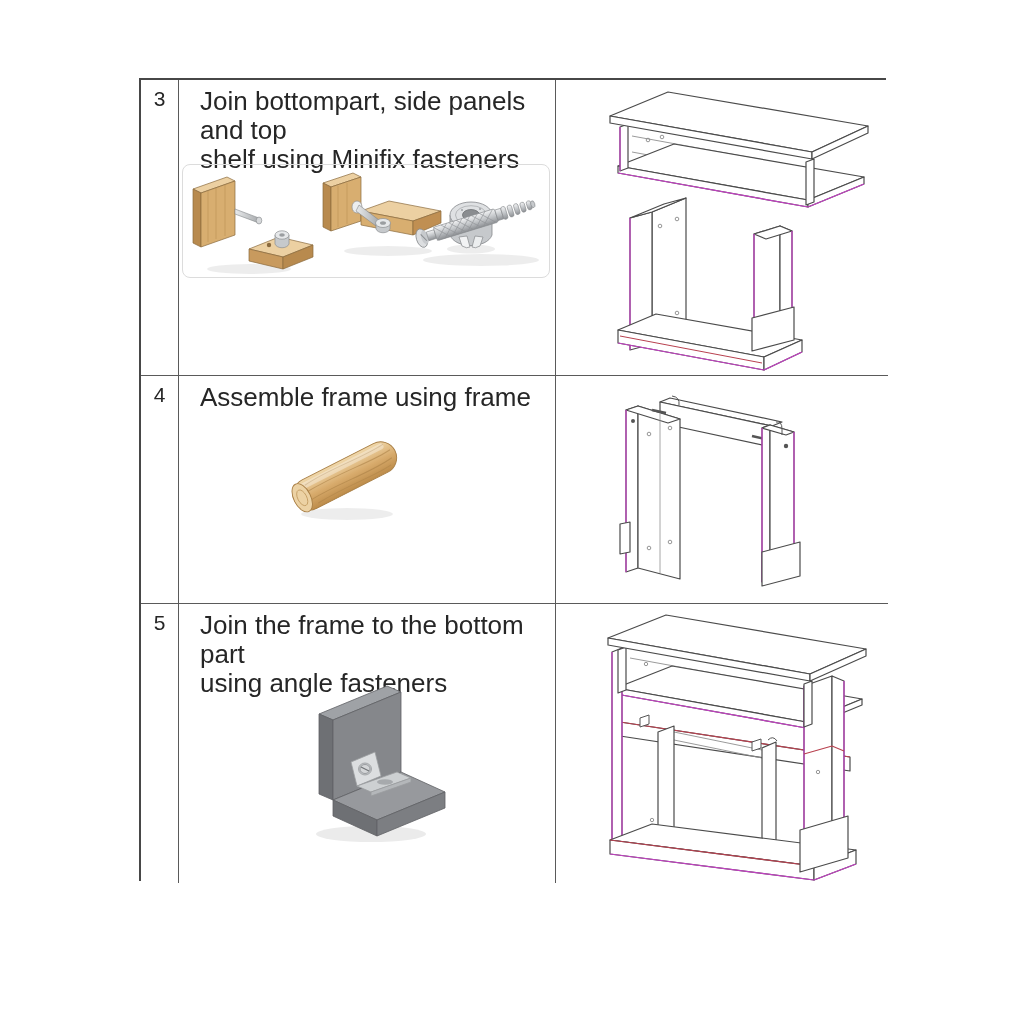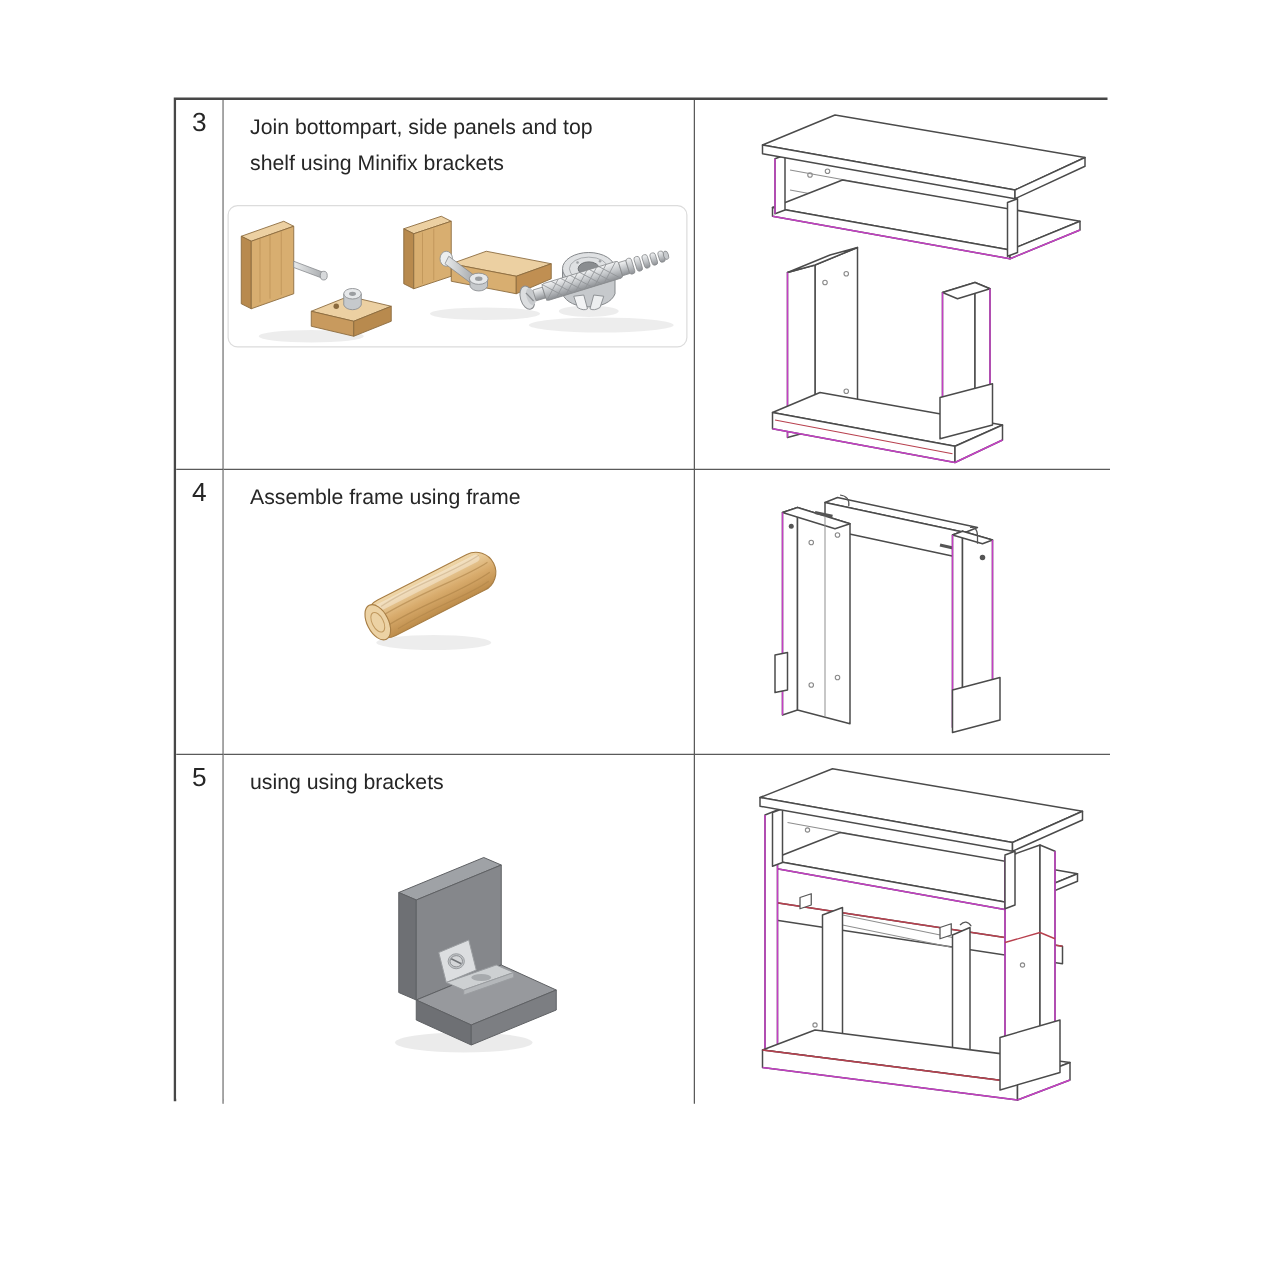--- a/index.html
+++ b/index.html
@@ -14,21 +14,21 @@
     grid-template-rows:296px 228px 279px;
     border:2px solid #474747; background:#fff;
   }
   .cell { position:relative; overflow:hidden; background:#fff;
           border-right:1.5px solid #5a5a5a; border-bottom:1.5px solid #5a5a5a; }
   .last-col { border-right:none; }
   .last-row { border-bottom:none; }
 
   .num { font-size:21px; color:#262626; text-align:center; padding-top:7px; }
 
-  .instr { font-size:17px; line-height:29px; color:#262626;
+  .instr { font-size:26px; line-height:29px; color:#262626;
            padding:7px 8px 0 21px; }
 
   .hw { position:absolute; }
   .hw1 { left:3px;  top:84px; width:368px; height:114px;
          border:1px solid #dcdcdc; border-radius:8px; }
   .hw2 { left:86px;  top:54px; width:160px; height:96px; }
   .hw3 { left:106px; top:70px; width:164px; height:176px; }
 
   .diag svg { position:absolute; left:0; top:0; }
   svg { display:block; }
@@ -39,21 +39,21 @@
 <div class="page">
   <div class="steps-table">
 
     <div class="cell num">
       <span>3</span>
     </div>
 
     <div class="cell">
       <div class="instr">
         <div>Join bottompart, side panels and top</div>
-        <div>shelf using Minifix brackets</div>
+        <div>shelf using Minifix fasteners</div>
       </div>
       <div class="hw hw1">
         <svg width="366" height="112" viewBox="0 0 366 112">
           <defs>
             <linearGradient id="g-mv" x1="0" y1="0" x2="0" y2="1">
               <stop offset="0" stop-color="#f2f3f4"></stop>
                 <stop offset="0.5" stop-color="#c3c6c9"></stop>
                 <stop offset="1" stop-color="#8d9094"></stop>
             </linearGradient>
             <linearGradient id="g-mh" x1="0" y1="0" x2="1" y2="0">
@@ -264,21 +264,22 @@
         </g>
       </svg>
     </div>
 
     <div class="cell num last-row">
       <span>5</span>
     </div>
 
     <div class="cell last-row">
       <div class="instr">
-        <div>using using brackets</div>
+        <div>Join the frame to the bottom part</div>
+        <div>using angle fasteners</div>
       </div>
       <div class="hw hw3">
         <svg width="164" height="176" viewBox="0 0 164 176">
           <ellipse cx="86" cy="160" rx="55" ry="8" fill="rgba(0,0,0,0.08)"></ellipse>
           <g stroke="#5f6164" stroke-width="0.8" stroke-linejoin="round">
             <polygon points="34,40 102,12 116,18 48,46" fill="#9fa2a6"></polygon>
             <polygon points="34,40 48,46 48,126 34,120" fill="#6e7074"></polygon>
             <polygon points="48,46 116,18 116,98 48,126" fill="#85878b"></polygon>
             <polygon points="48,126 116,98 160,118 92,146" fill="#97999d"></polygon>
             <polygon points="48,126 92,146 92,162 48,142" fill="#6e7074"></polygon>

